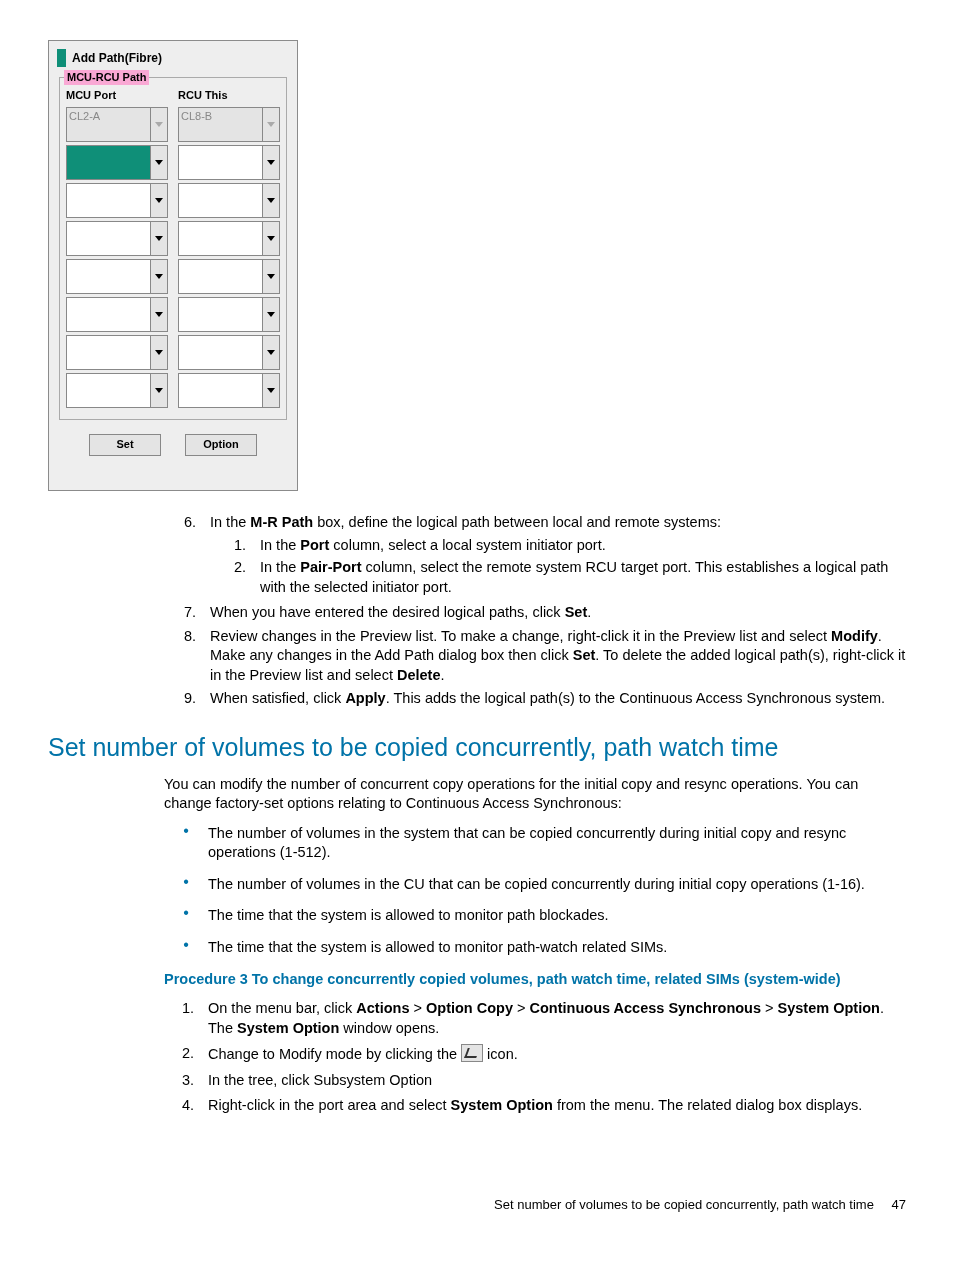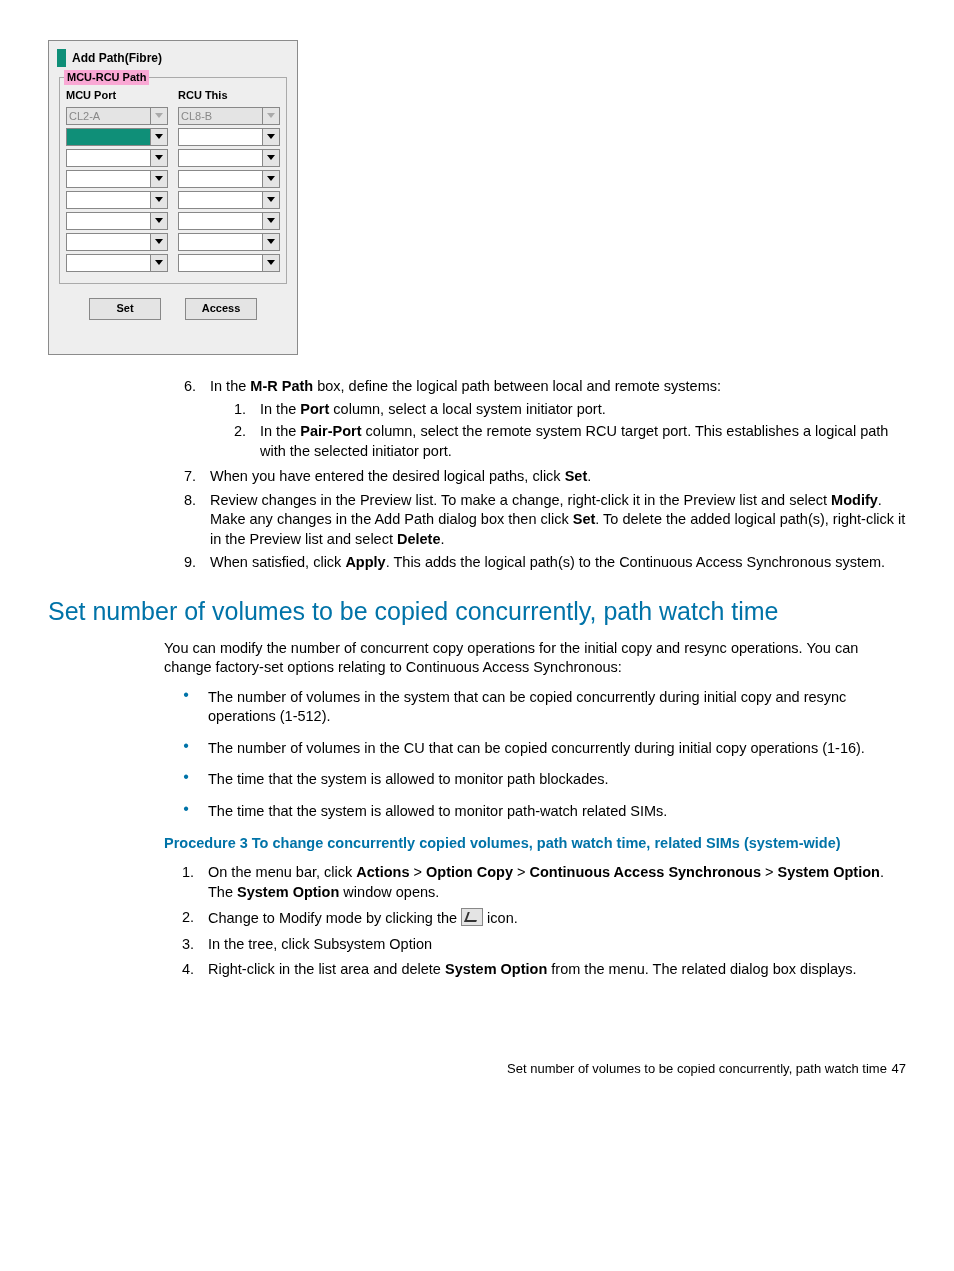--- a/index.html
+++ b/index.html
@@ -55,21 +55,21 @@
     flex: 1;
   }
   .col-head {
     font-size: 11px;
     font-weight: bold;
     margin-bottom: 4px;
   }
   .dd {
     display: flex;
     margin-bottom: 3px;
-    height: 18px;
+    height: 35px;
   }
   .dd-box {
     flex: 1;
     border: 1px solid #888;
     background: #fff;
     font-size: 11px;
     padding: 1px 2px 0 2px;
     line-height: 14px;
     color: #888;
   }
@@ -182,21 +182,21 @@
     width:10px;height:8px;
     border-left:2px solid #333;
     border-bottom:2px solid #333;
     transform: skewX(-20deg);
   }
   .footer {
     margin-top: 80px;
     text-align: right;
     font-size: 13px;
   }
-  .footer .pg { margin-left: 1px; }
+  .footer .pg { margin-left: 14px; }
 </style>
 </head>
 <body>
 
 <div class="dialog">
   <div class="dialog-title">
     <div class="title-sq"></div>
     <span>Add Path(Fibre)</span>
   </div>
   <div class="fieldset">
@@ -301,21 +301,21 @@
             <div class="dd-box"></div>
             <div class="dd-btn">
               <div class="tri"></div>
             </div>
           </div>
       </div>
     </div>
   </div>
   <div class="btnrow">
     <div class="btn">Set</div>
-    <div class="btn">Access</div>
+    <div class="btn">Option</div>
   </div>
 </div>
 
 <ol class="main" style="margin-left:104px;">
   <li>
     <div class="num">6.</div>
     <div class="body">
       <span>In the </span><span class="b">M-R Path</span><span> box, define the logical path between local and remote systems:</span>
       <ol class="sub" style="margin-top:4px;">
         <li>
@@ -376,20 +376,20 @@
   <li>
     <div class="num">2.</div>
     <div class="body"><span>Change to Modify mode by clicking the </span><span class="inline-icon"></span><span> icon.</span></div>
   </li>
   <li>
     <div class="num">3.</div>
     <div class="body">In the tree, click Subsystem Option</div>
   </li>
   <li>
     <div class="num">4.</div>
-    <div class="body"><span>Right-click in the list area and delete </span><span class="b">System Option</span><span> from the menu. The related dialog box displays.</span></div>
+    <div class="body"><span>Right-click in the port area and select </span><span class="b">System Option</span><span> from the menu. The related dialog box displays.</span></div>
   </li>
 </ol>
 
 <div class="footer">
   <span>Set number of volumes to be copied concurrently, path watch time</span>
   <span class="pg">47</span>
 </div>
 
 </body></html>

